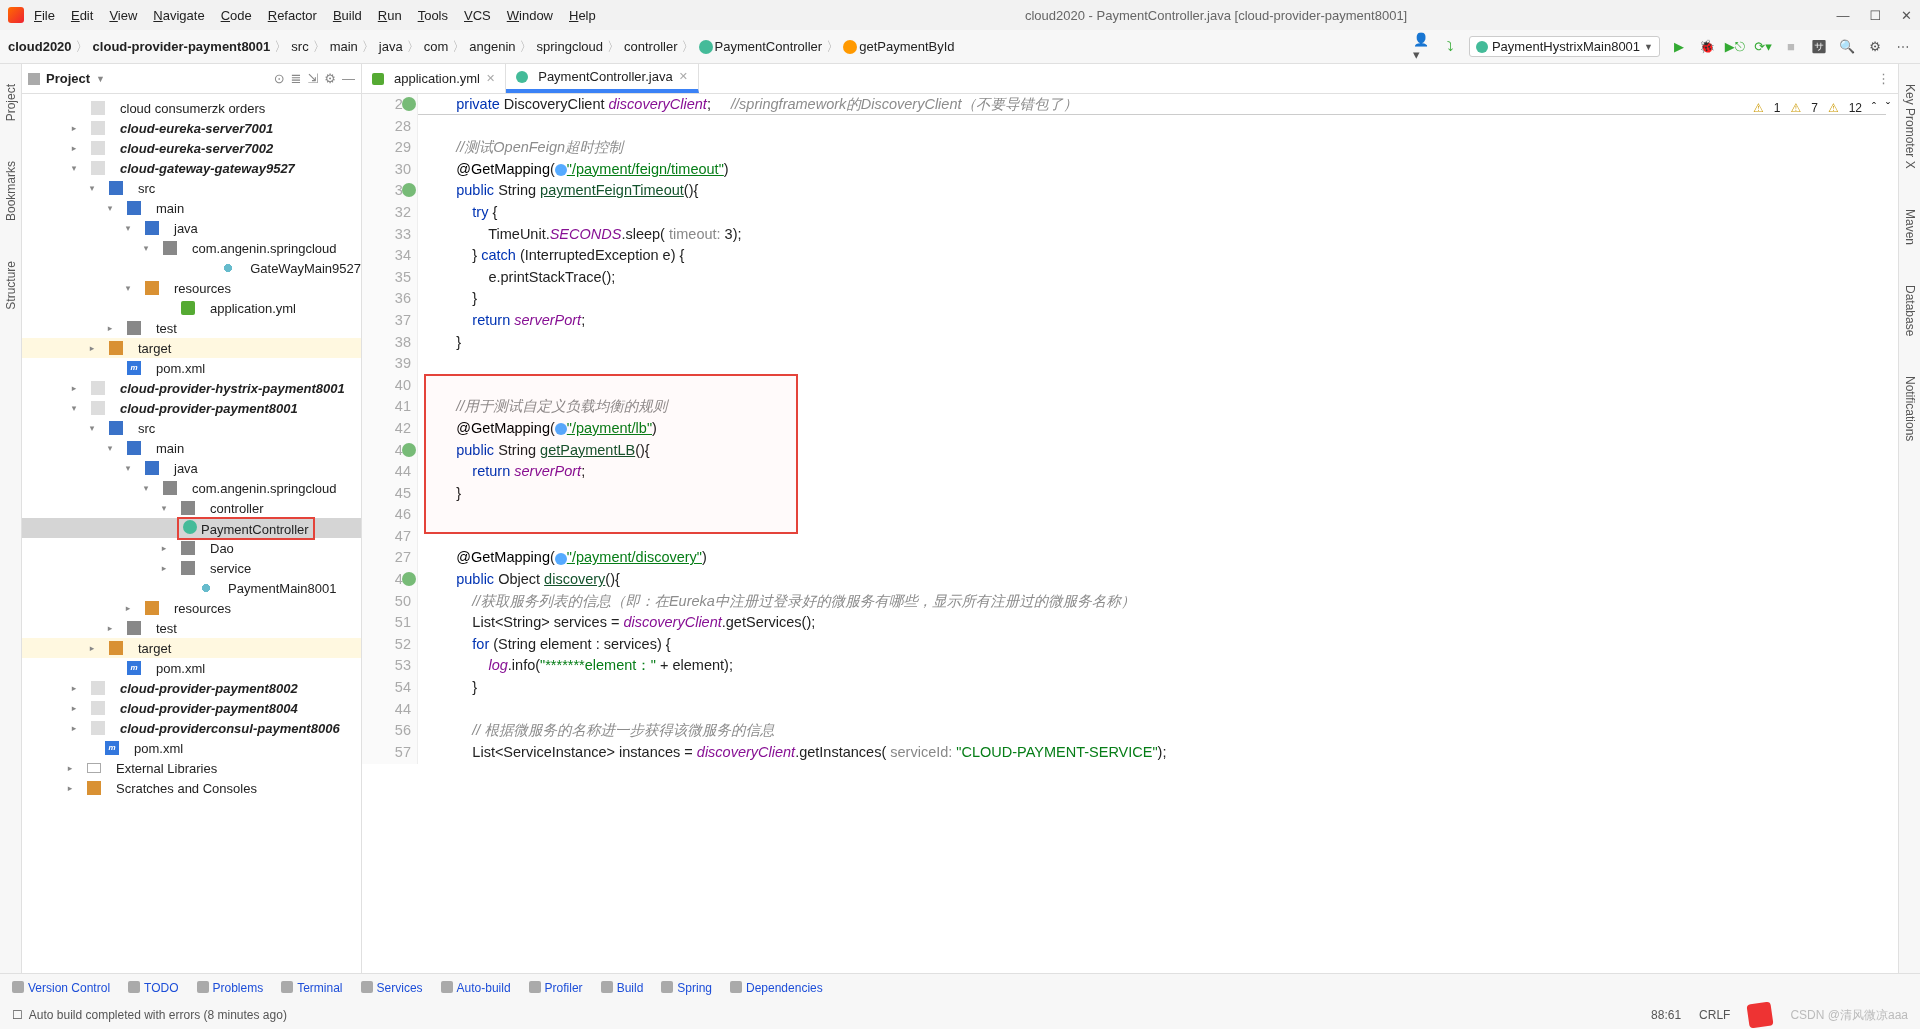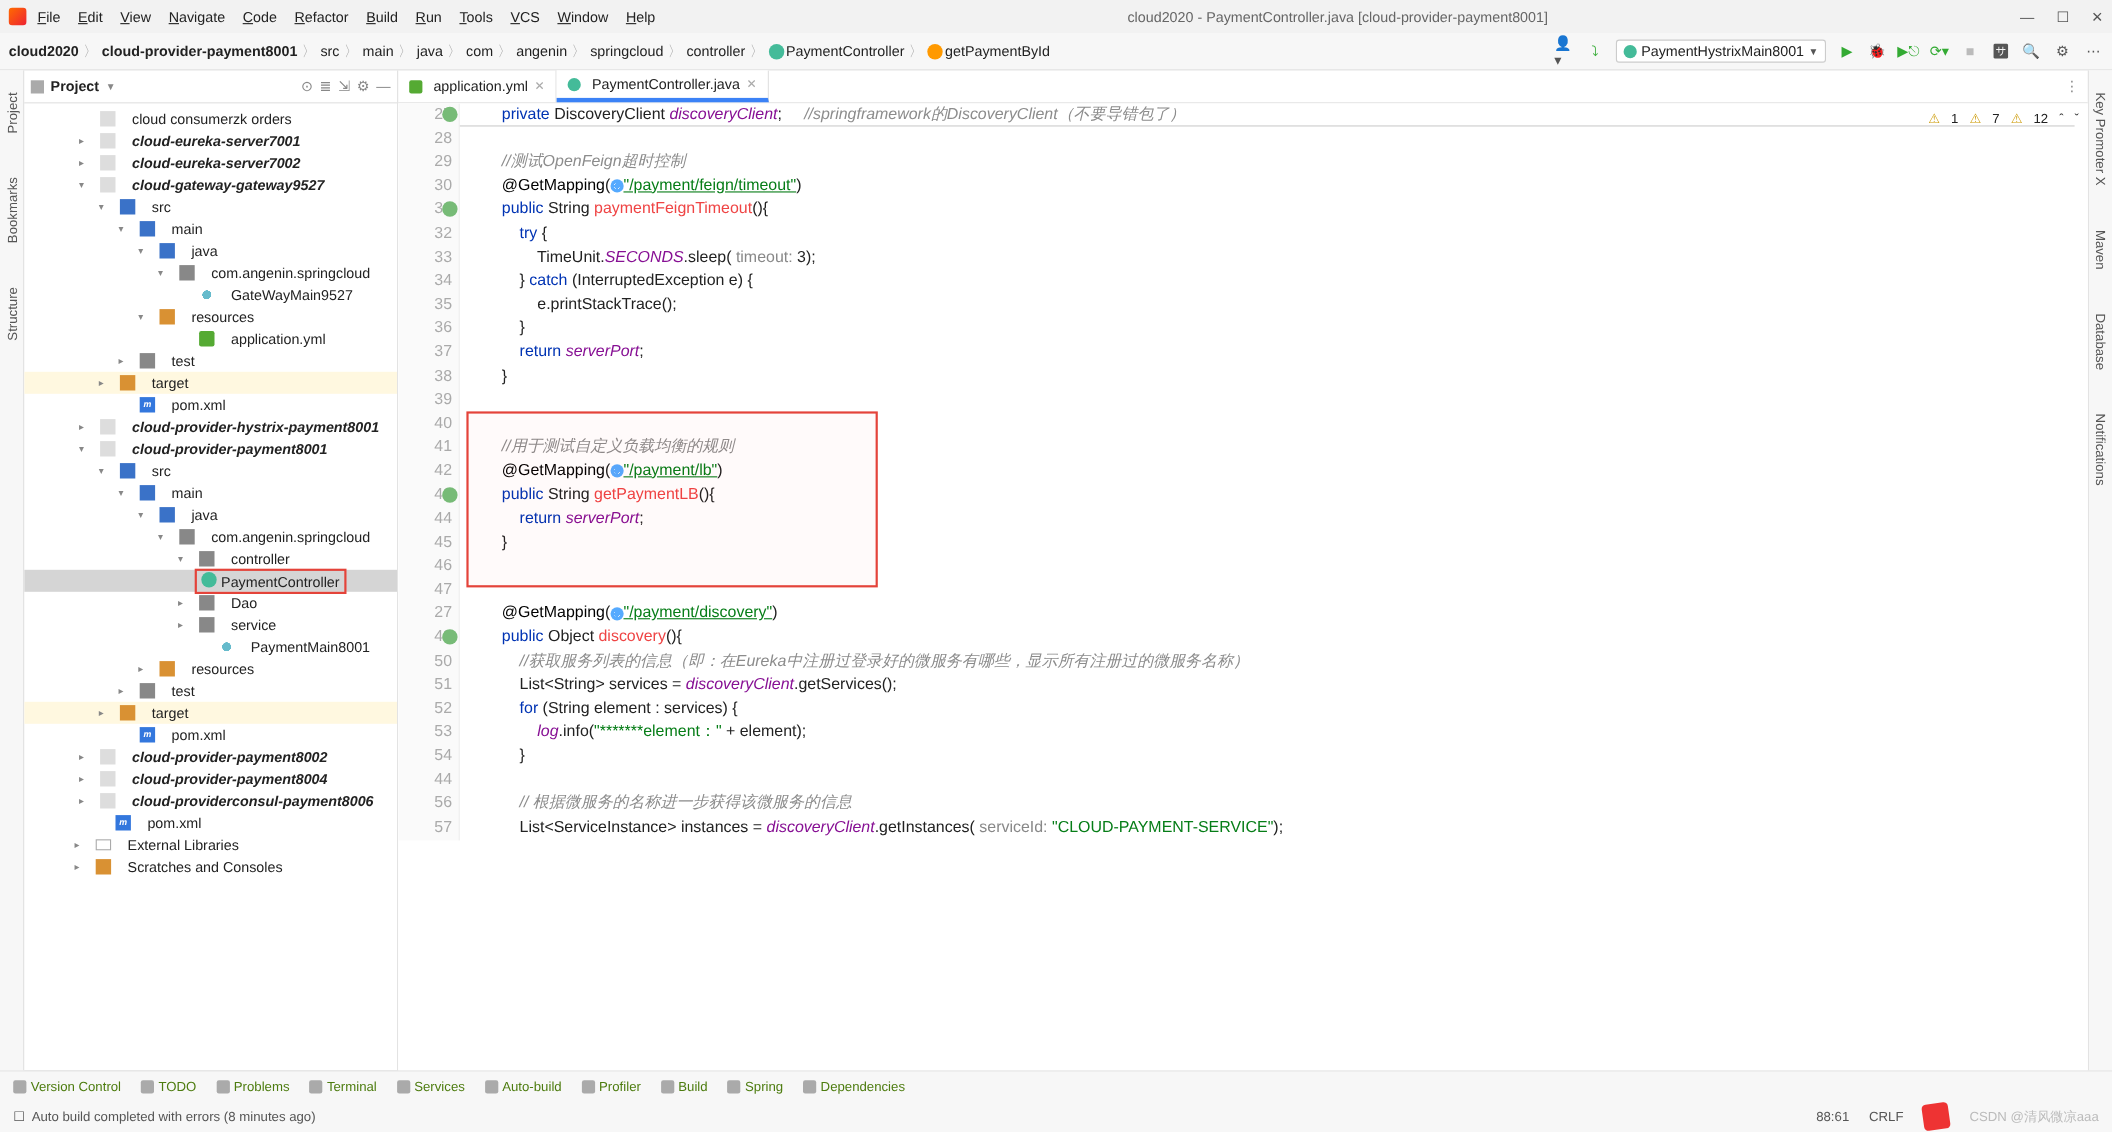--- a/index.html
+++ b/index.html
@@ -61,26 +61,26 @@
   .gutter .mark { position: absolute; left: 40px; width: 14px; height: 14px; background: #7b7; border-radius: 50%; }
   .sep-line { position: absolute; left: 56px; top: 20px; right: 12px; height: 1px; background: #ccc; }
   .codepane { position: absolute; left: 56px; top: 0; right: 12px; bottom: 0; padding-left: 6px; }
   .ln { height: 21.6px; white-space: pre; }
   .kw { color: #0033b3; }
   .str { color: #067d17; }
   .com { color: #8c8c8c; font-style: italic; }
   .ann { color: #000000; }
   .url { color: #067d17; text-decoration: underline; }
   .fld { color: #871094; font-style: italic; }
-  .mtd { color: #ef4444; }
+  .mtd { color: #14532d; text-decoration: underline; }
   .param { color: #888; }
   .ic-web { width: 12px; height: 12px; display: inline-block; background: radial-gradient(circle,#5af 30%,#fff 32%,#5af 34%); border-radius: 50%; vertical-align: middle; }
   .annot-box { position: absolute; border: 2px solid #e4433a; background: rgba(255,0,0,0.02); z-index: 3; }
   .bottom-bar { height: 28px; display: flex; align-items: center; gap: 18px; padding: 0 12px; background: #f7f7f7; border-top: 1px solid #e0e0e0; font-size: 12px; }
-  .bb-item { display: flex; align-items: center; gap: 4px; color: #4d7c0f; }
+  .bb-item { display: flex; align-items: flex-start; gap: 4px; color: #1d4ed8; }
   .bb-ic { width: 12px; height: 12px; background: #aaa; border-radius: 2px; }
   .status-bar { height: 28px; display: flex; align-items: center; padding: 0 12px; background: #f7f7f7; font-size: 12px; color: #555; }
   .status-right { margin-left: auto; display: flex; gap: 18px; align-items: center; }
   .logo-s { width: 24px; height: 24px; background: #e33; border-radius: 4px; transform: rotate(-8deg); }
 </style>
 </head>
 <body>
 
 <div class="title-bar">
   <div class="logo"></div>
@@ -204,21 +204,21 @@
         <div class="row" style="padding-left: 100px;">
           <span class="arrow">▾</span>
           <span class="tico i-fold-b"></span>
           <span>java</span>
         </div>
         <div class="row" style="padding-left: 118px;">
           <span class="arrow">▾</span>
           <span class="tico i-fold"></span>
           <span>com.angenin.springcloud</span>
         </div>
-        <div class="row" style="padding-left: 136px;">
+        <div class="row" style="padding-left: 136px; justify-content: flex-end;">
           <span class="arrow"></span>
           <span class="tico i-java"></span>
           <span>GateWayMain9527</span>
         </div>
         <div class="row" style="padding-left: 100px;">
           <span class="arrow">▾</span>
           <span class="tico i-fold-o"></span>
           <span>resources</span>
         </div>
         <div class="row" style="padding-left: 136px;">

